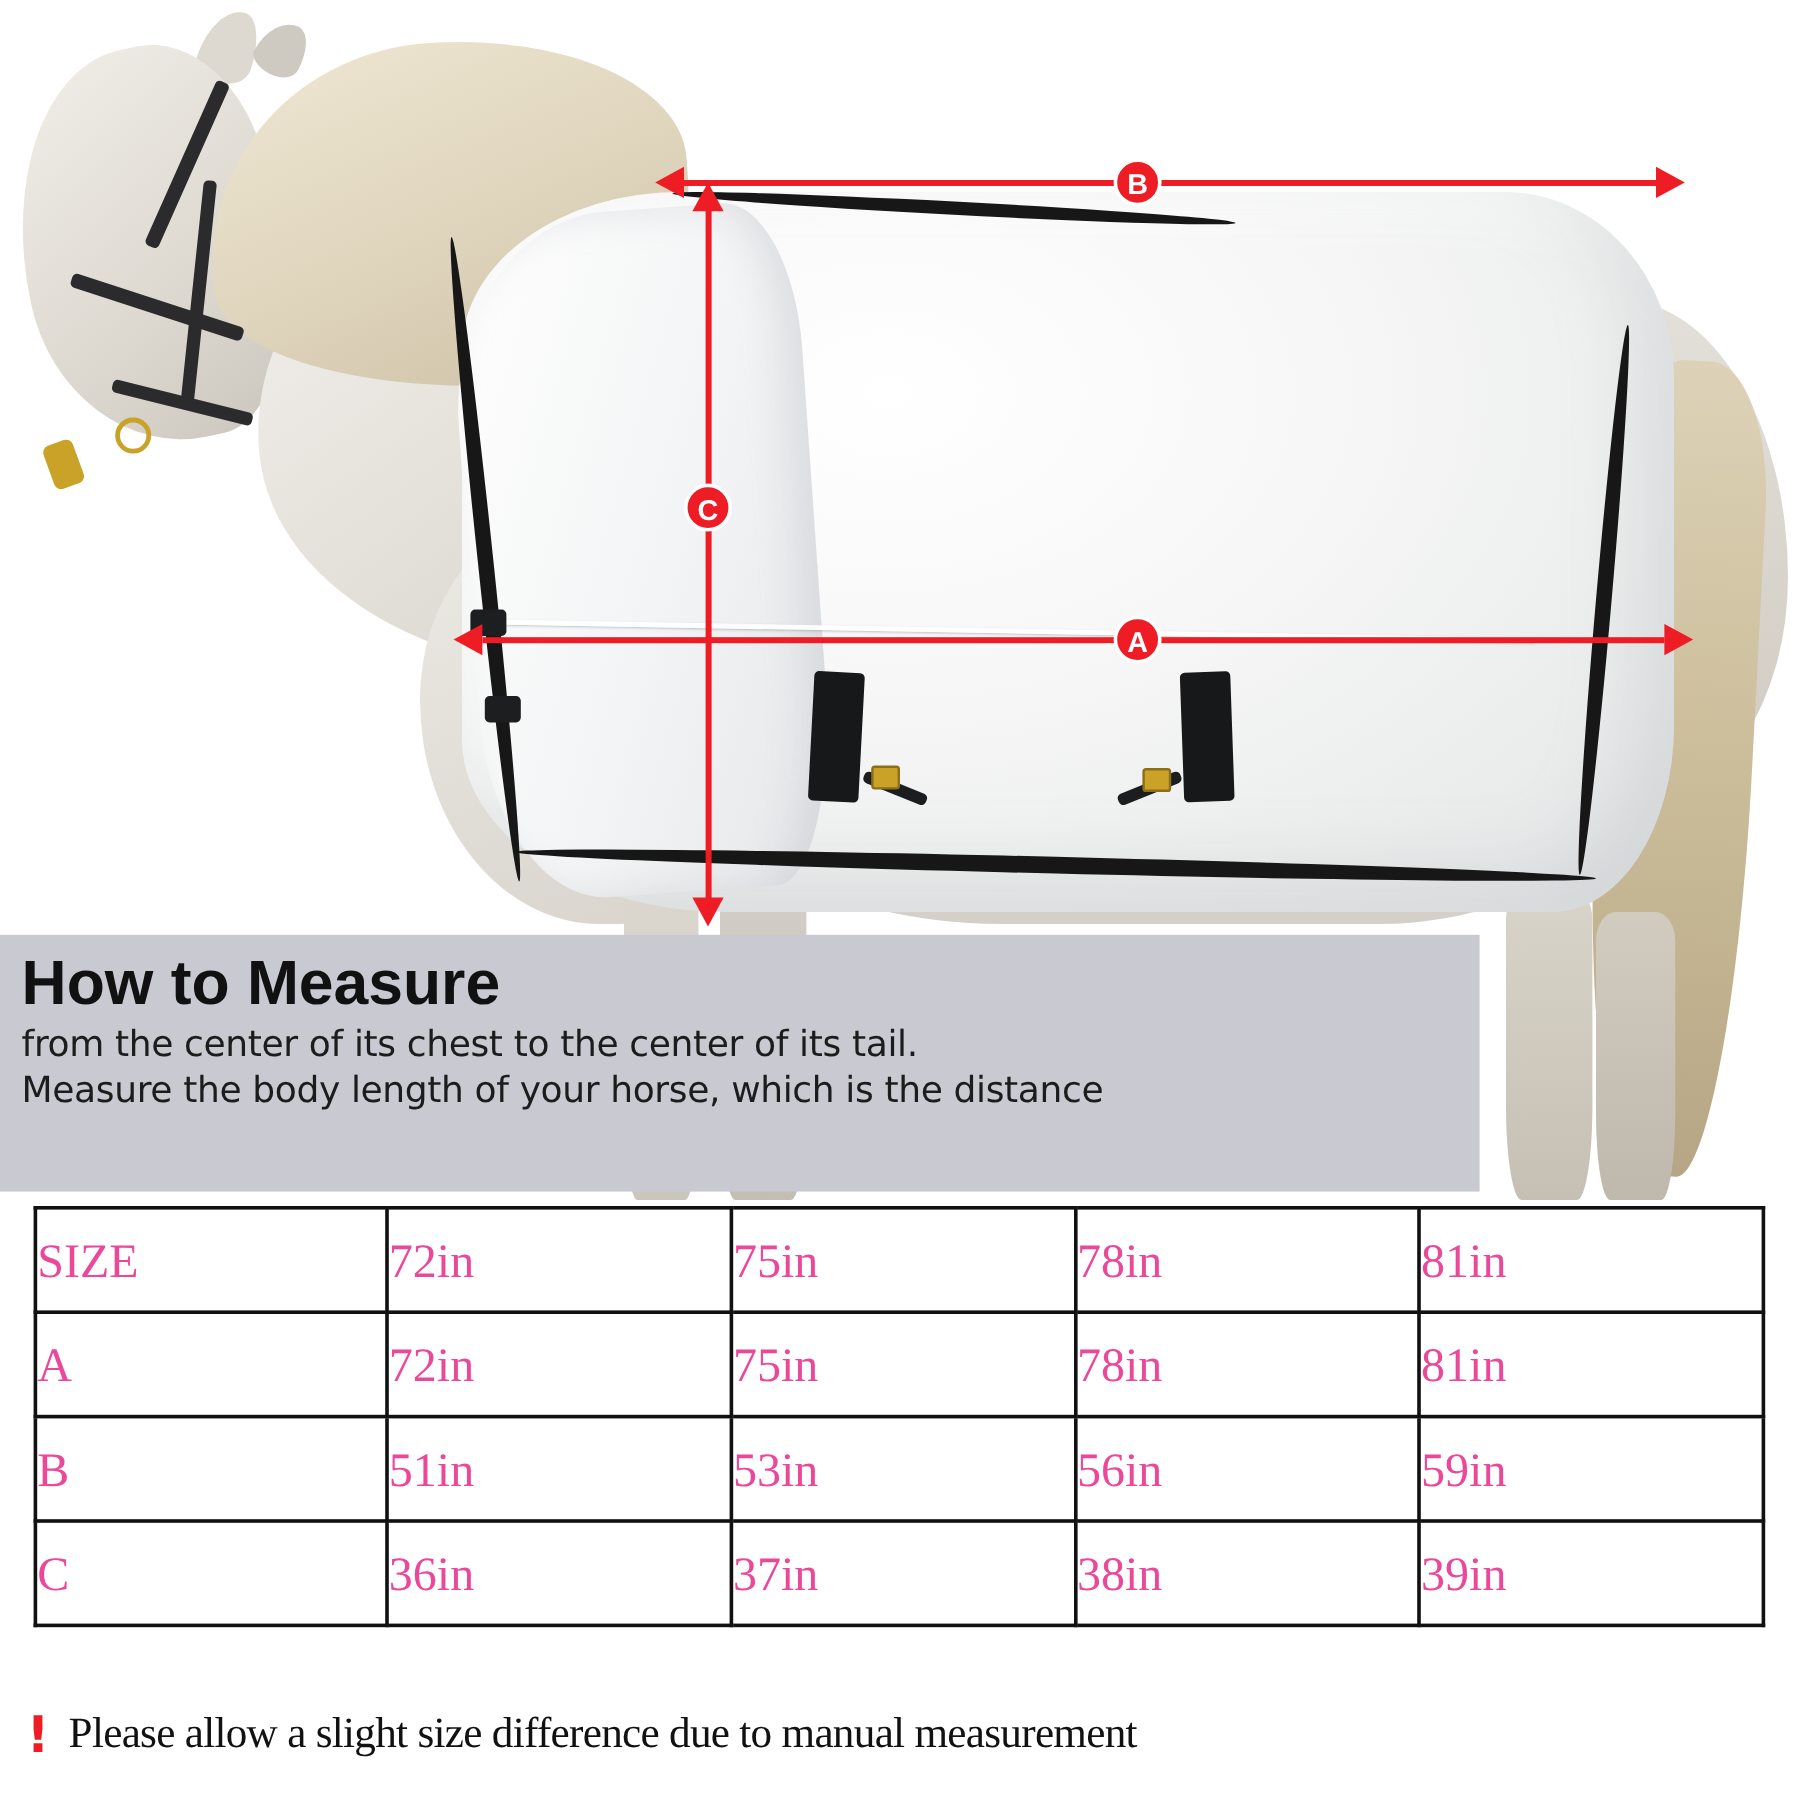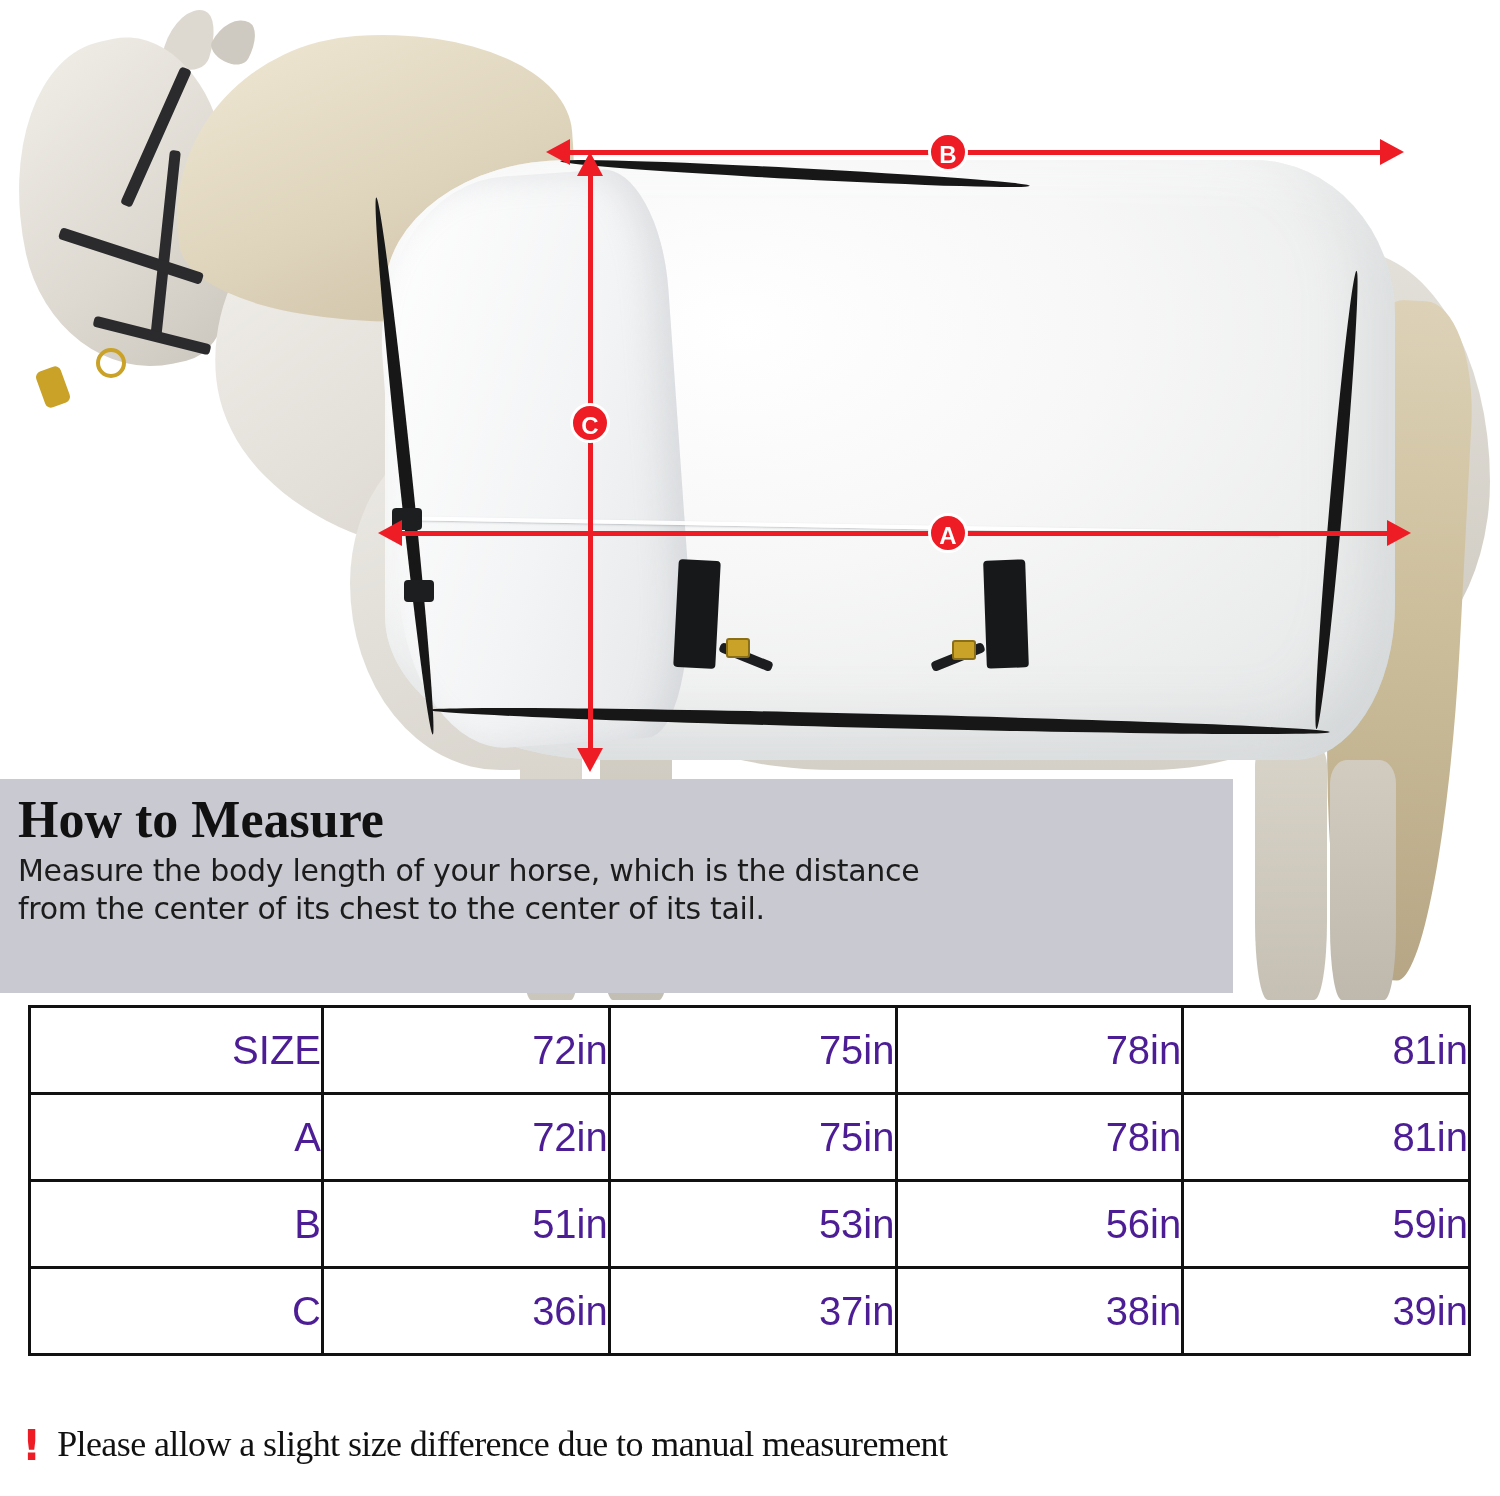--- a/index.html
+++ b/index.html
@@ -280,21 +280,21 @@
   #measure-banner {
     position: absolute;
     left: 0; top: 779px;
     width: 1233px;
     height: 214px;
     background: #c9c9d2;
     box-sizing: border-box;
     padding: 14px 18px 10px 18px;
   }
   #measure-title {
-    font-family: Liberation Serif, serif;
+    font-family: Liberation Sans, sans-serif;
     font-weight: bold;
     font-size: 52px;
     color: #111111;
     letter-spacing: 0px;
     margin: 0 0 4px 0;
     line-height: 1.05;
   }
   .measure-line {
     font-family: "DejaVu Sans", sans-serif;
     font-size: 30px;
@@ -311,25 +311,25 @@
     width: 1443px;
   }
   table#size-table {
     border-collapse: collapse;
     width: 1443px;
     table-layout: fixed;
   }
   table#size-table td {
     border: 3px solid #111111;
     height: 84px;
-    text-align: right;
+    text-align: left;
     vertical-align: middle;
-    font-family: Liberation Sans, sans-serif;
+    font-family: Liberation Serif, serif;
     font-size: 40px;
-    color: #4c1d95;
+    color: #ec4899;
     padding: 0;
   }
   table#size-table td.first-col { width: 290px; }
 
   
   #footer-note {
     position: absolute;
     left: 22px; top: 1425px;
     width: 1460px;
     display: flex;
@@ -404,22 +404,22 @@
   <div class="anno-badge" style="left:570px; top:403px;">C</div>
 
   <div class="anno-line anno-h" style="left:402px; top:531px; width:985px;"></div>
   <div class="arrow arrow-left" style="left:378px; top:520px;"></div>
   <div class="arrow arrow-right" style="left:1387px; top:520px;"></div>
   <div class="anno-badge" style="left:928px; top:513px;">A</div>
 </div>
 
 <div id="measure-banner">
   <div id="measure-title">How to Measure</div>
+  <p class="measure-line">from the center of its chest to the center of its tail.</p>
   <p class="measure-line">Measure the body length of your horse, which is the distance</p>
-  <p class="measure-line">from the center of its chest to the center of its tail.</p>
 </div>
 
 <div id="size-table-wrap">
   <table id="size-table">
     <tbody>
       <tr>
         <td class="first-col">SIZE</td>
         <td>72in</td>
         <td>75in</td>
         <td>78in</td>

